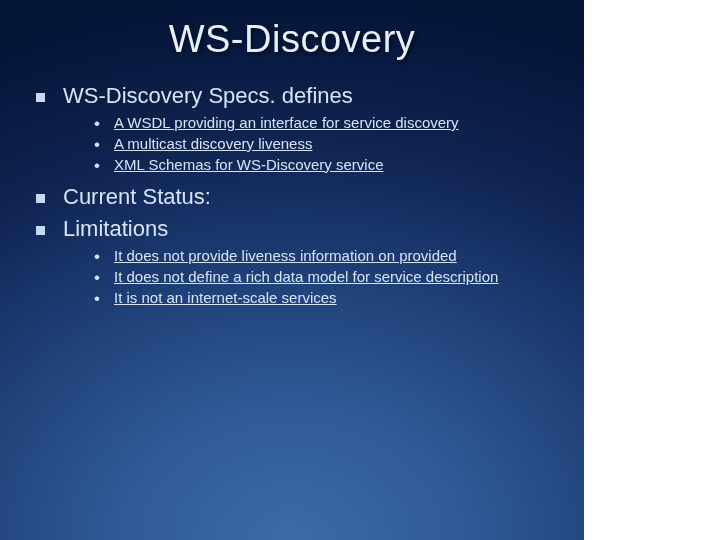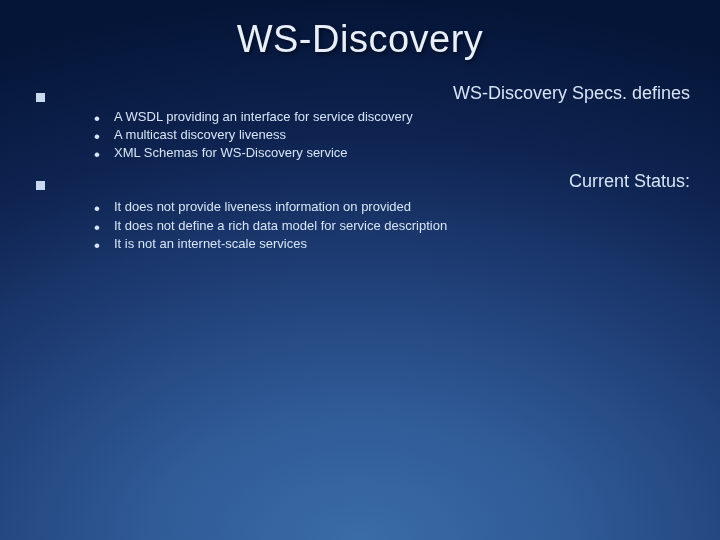--- a/index.html
+++ b/index.html
@@ -4,21 +4,21 @@
 <style>
   html, body {
     margin: 0;
     padding: 0;
     width: 720px;
     height: 540px;
     overflow: hidden;
     font-family: Verdana, Geneva, sans-serif;
   }
   .slide {
-    width: 720px;
+    width: 584px;
     height: 540px;
     background: radial-gradient(ellipse 120% 100% at 50% 100%,
                 #3a6ca8 0%,
                 #2f5a96 25%,
                 #1f3e76 50%,
                 #0e2350 75%,
                 #051538 100%);
     color: #d6e4f5;
     box-sizing: border-box;
     padding: 18px 30px 20px 30px;
@@ -32,37 +32,37 @@
     margin: 0 0 22px 0;
     font-weight: normal;
     letter-spacing: 0.5px;
   }
   .section {
     margin: 0 0 6px 0;
   }
   .section-head {
     display: flex;
     align-items: flex-start;
-    font-size: 18px;
+    font-size: 22px;
     margin: 6px 0 4px 6px;
-    justify-content: space-between;
   }
   .sq-bullet {
     width: 9px;
     height: 9px;
     background: #c8d8ee;
     margin: 10px 18px 0 0;
     flex: 0 0 auto;
   }
   .sub-list {
     list-style: none;
     margin: 2px 0 10px 64px;
     padding: 0;
-    font-size: 13px;
+    font-size: 15px;
     line-height: 1.32;
+    text-decoration: underline;
   }
   .sub-list li {
     position: relative;
     padding-left: 20px;
     margin: 1px 0;
   }
   .sub-list li::before {
     content: "•";
     position: absolute;
     left: 0;
@@ -90,19 +90,23 @@
   </div>
 
   <div class="section">
     <div class="section-head">
       <span class="sq-bullet"></span>
       <span>Current Status:</span>
     </div>
   </div>
 
   <div class="section">
+    <div class="section-head">
+      <span class="sq-bullet"></span>
+      <span>Limitations</span>
+    </div>
     <ul class="sub-list">
       <li>It does not provide liveness information on provided</li>
       <li>It does not define a rich data model for service description</li>
       <li>It is not an internet-scale services</li>
     </ul>
   </div>
 </div>
 
 </body></html>

